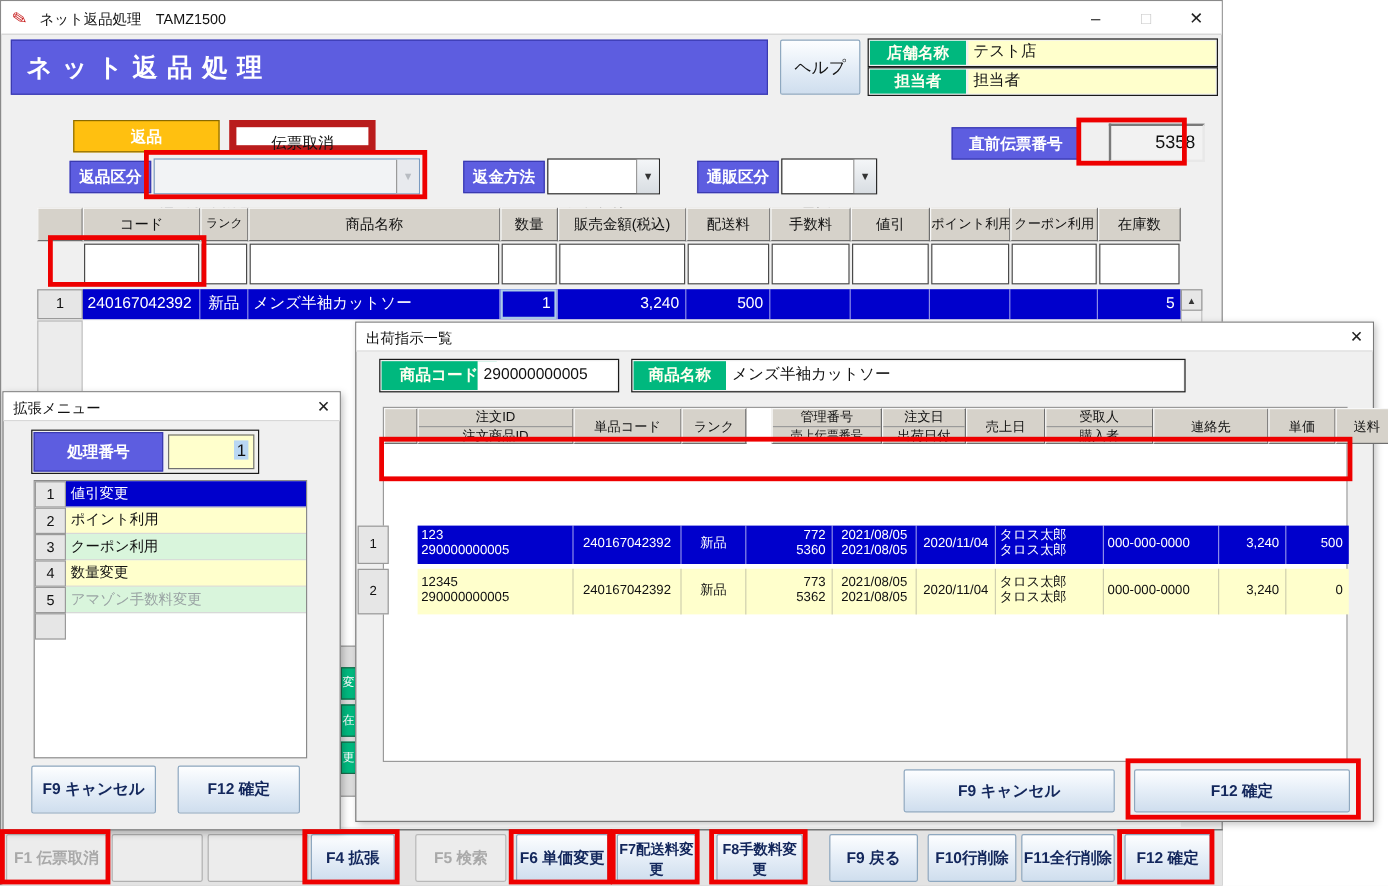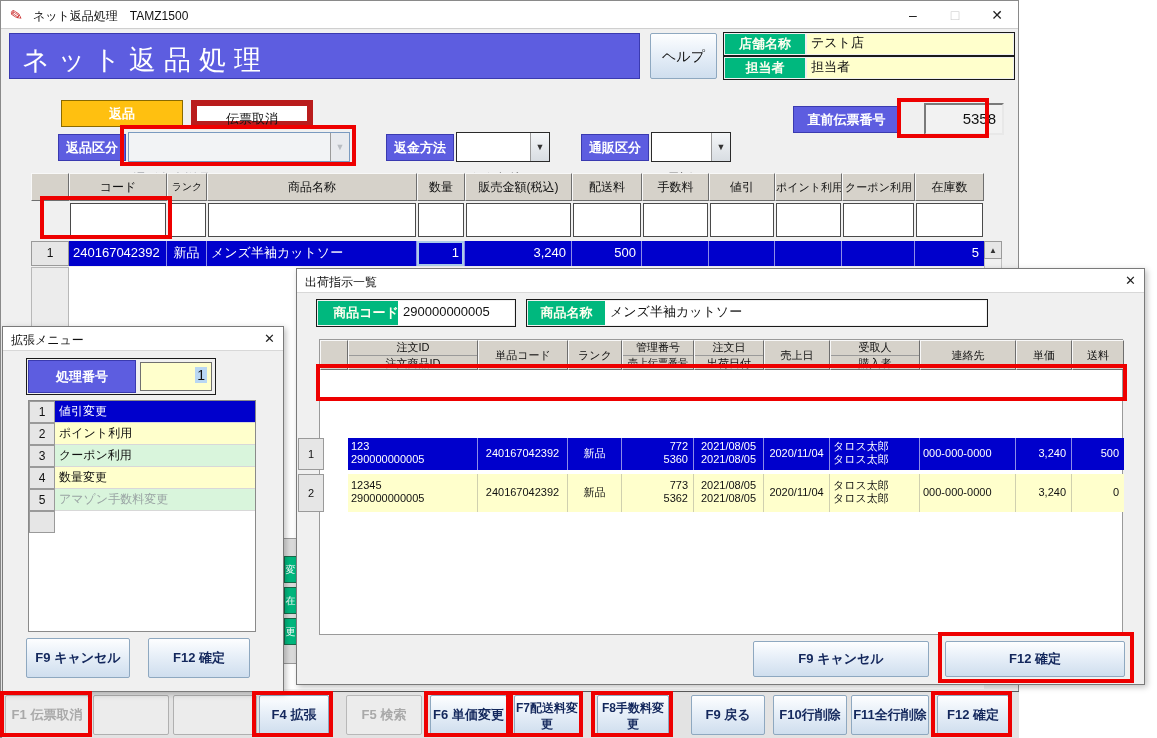--- a/index.html
+++ b/index.html
@@ -10,21 +10,21 @@
   
   #main-window { left:0; top:0; width:1019px; height:738px; background:#f0f0f0; border:1px solid #8a8a8a; }
   #titlebar { left:0; top:0; width:1017px; height:28px; background:#ffffff; border-bottom:1px solid #cfcfcf; }
   #titlebar .app-icon { position:absolute; left:9px; top:5px; width:17px; height:17px; font-size:15px; color:#c82020; transform:rotate(-10deg); }
   #titlebar .title-text { position:absolute; left:32px; top:7px; font-size:12px; color:#111; }
   .win-ctl { position:absolute; top:0; width:42px; height:28px; text-align:center; line-height:28px; font-size:14px; color:#222; }
   #btn-min { right:84px; } #btn-max { right:42px; color:#c8c8c8; } #btn-close { right:0; }
 
   
   #header-band { left:8px; top:32px; width:631px; height:46px; background:#5d5de0; border:1px solid #3a3ab0; }
-  #header-band .hdr-title { position:absolute; left:12px; top:8px; color:#fff; font-size:27px; font-weight:normal; letter-spacing:8px; }
+  #header-band .hdr-title { position:absolute; left:12px; top:8px; color:#fff; font-size:21px; font-weight:bold; letter-spacing:8px; }
   .grad-btn { background:linear-gradient(#fdfeff,#e7eff8 45%,#cfdeee); border:1px solid #8ea8c0; border-radius:2px; color:#111; text-align:center; }
   #help-btn { left:649px; top:32px; width:67px; height:46px; font-size:14px; line-height:44px; }
   .green-label { background:#00b87e; color:#fffef0; font-weight:bold; font-size:13px; text-align:center; }
   .cream-field { background:#ffffcc; border:1px solid #707070; font-size:13px; color:#111; padding-left:4px; }
   .black-frame { border:1px solid #1a1a1a; background:transparent; }
   .blue-label { background:#5d5de0; color:#ffffff; font-weight:bold; font-size:13px; text-align:center; border:1px solid #3a3ab0; }
 
   
   #return-btn { left:60px; top:99px; width:122px; height:27px; background:#ffc010; border:1px solid #8a6a00; color:#ffffff; font-weight:bold; font-size:13px; line-height:25px; text-align:center; }
   #slipcancel-btn { left:190px; top:99px; width:122px; height:27px; background:#ffffff; border:6px solid #b91c1c; color:#111; font-size:13px; line-height:25px; text-align:center; }
@@ -270,21 +270,21 @@
         <div class="sh-hcell" style="width:130px;">
           <div>注文ID</div>
             <div class="t2">注文商品ID</div>
         </div>
         <div class="sh-hcell" style="width:90px;">
             <div>単品コード</div>
           </div>
         <div class="sh-hcell" style="width:54px;">
             <div>ランク</div>
           </div>
-        <div class="sh-hcell" style="width:72px;">
+        <div class="sh-hcell" style="width:92px;margin-left:21px;">
           <div>管理番号</div>
             <div class="t2" style="font-size:10px;">売上伝票番号</div>
         </div>
         <div class="sh-hcell" style="width:70px;">
           <div>注文日</div>
             <div class="t2">出荷日付</div>
         </div>
         <div class="sh-hcell" style="width:66px;">
             <div>売上日</div>
           </div>

